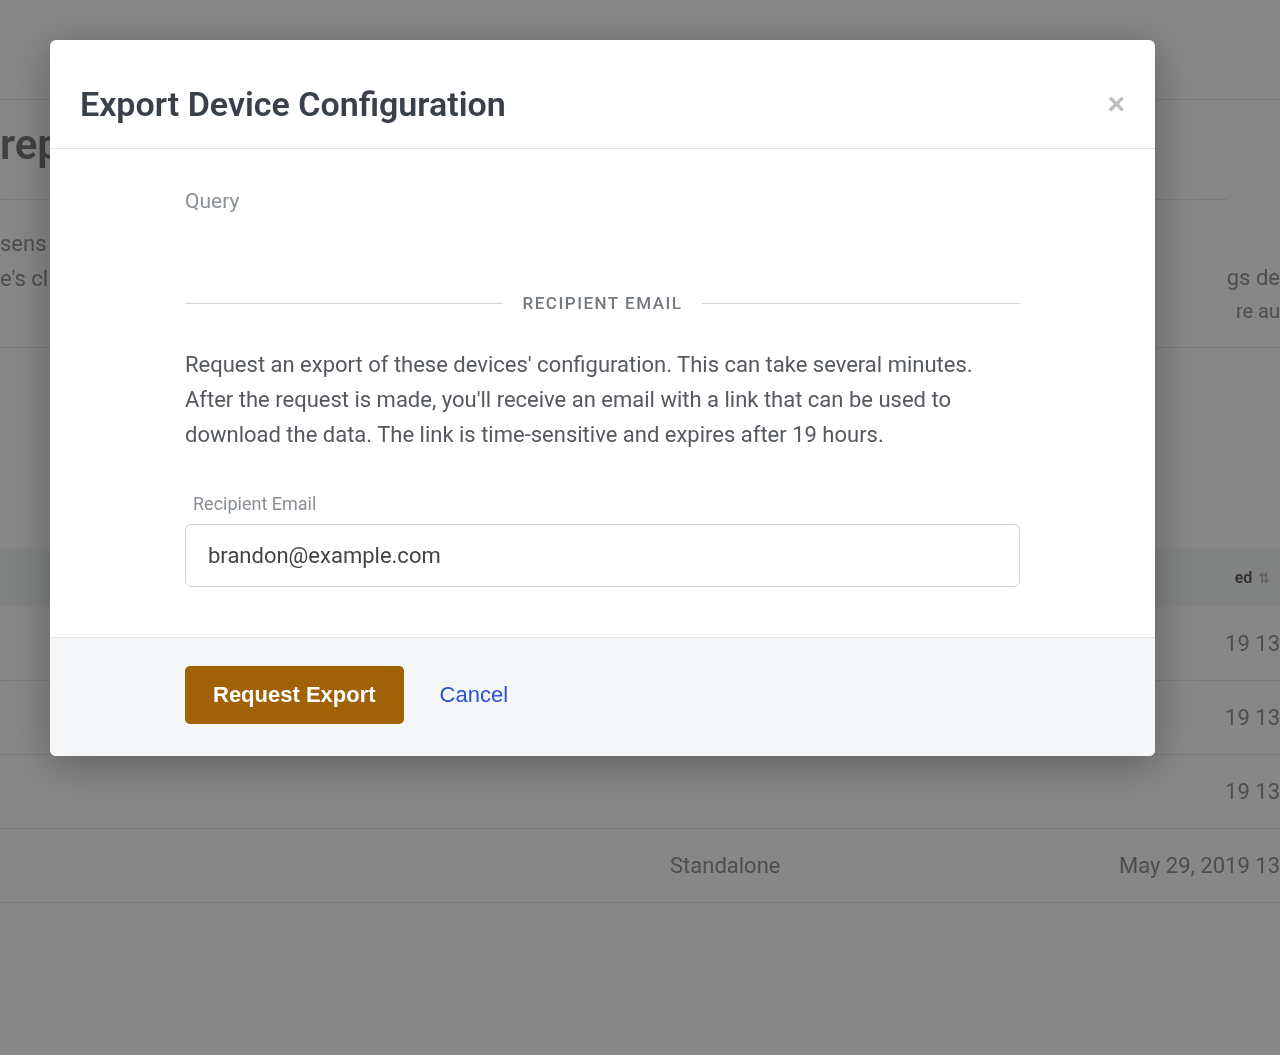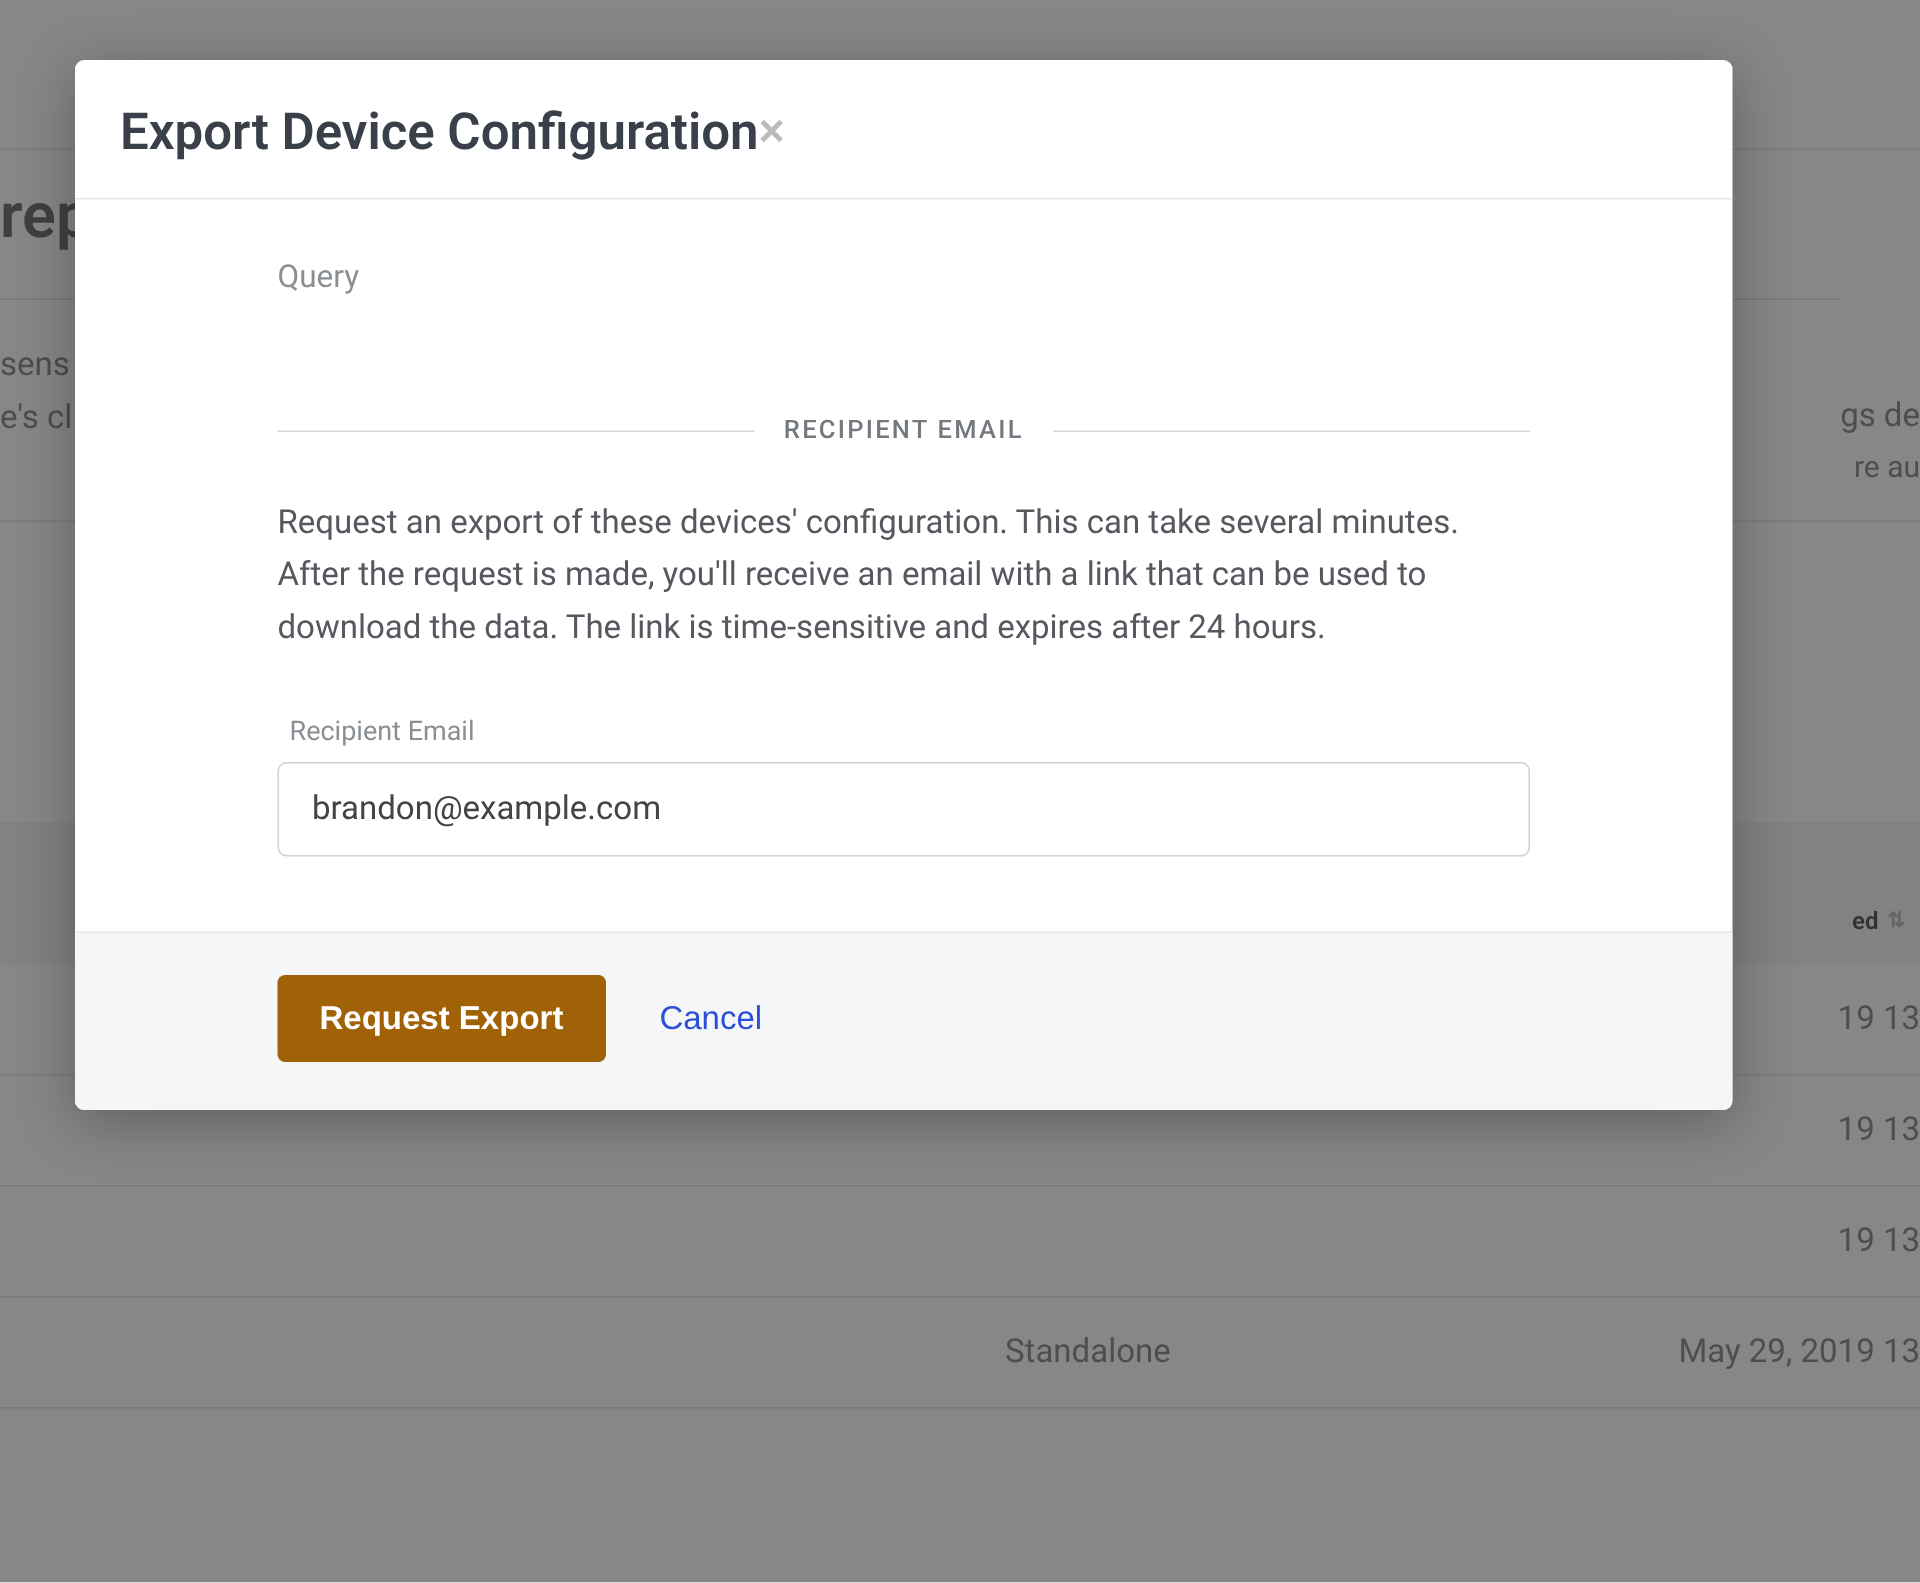--- a/index.html
+++ b/index.html
@@ -70,21 +70,22 @@
     width: 1105px;
     background: #fff;
     border-radius: 6px;
     box-shadow: 0 8px 40px rgba(0,0,0,0.3);
     z-index: 10;
     overflow: hidden;
   }
   .modal-header {
     display: flex;
     align-items: center;
-    padding: 28px 30px 24px 30px;
+    justify-content: space-between;
+    padding: 44px 30px 24px 30px;
     border-bottom: 1px solid #e5e5e5;
   }
   .modal-title {
     font-size: 34px;
     font-weight: 600;
     color: #3a4049;
   }
   .close-btn {
     font-size: 30px;
     color: #bcbcbc;
@@ -226,21 +227,21 @@
       </div>
     </div>
     <div style="text-align:right; padding-top:160px;">
       <div style="font-size:22px;color:#555;line-height:1.6;">gs de</div>
       <div style="font-size:20px;color:#555;line-height:1.6;">re au</div>
     </div>
   </div>
   <div style="border-top:1px solid #d8d8d8; margin-top:20px;"></div>
   <div style="height:200px;"></div>
   <div class="bg-table-header">
-    <span style="padding-right:10px; display:flex; align-items:center; gap:6px;margin-top:36px;">
+    <span style="padding-right:10px; display:flex; align-items:center; gap:6px;">
       <span>ed</span>
       <span style="font-size:14px;color:#999;">⇅</span>
     </span>
   </div>
   <div class="bg-table-row">
     <span>19 13</span>
   </div>
   <div class="bg-table-row">
     <span>19 13</span>
   </div>
@@ -264,21 +265,21 @@
 
   <div class="modal-body">
     <div class="field-label">Query</div>
     
     <div class="section-divider">
       <div class="line"></div>
       <div class="label">RECIPIENT EMAIL</div>
       <div class="line"></div>
     </div>
     
-    <p class="description">Request an export of these devices' configuration. This can take several minutes. After the request is made, you'll receive an email with a link that can be used to download the data. The link is time-sensitive and expires after 24 hours.</p>
+    <p class="description">Request an export of these devices' configuration. This can take several minutes. After the request is made, you'll receive an email with a link that can be used to download the data. The link is time-sensitive and expires after 19 hours.</p>
     
     <div class="input-label">Recipient Email</div>
     <input type="text" class="text-input" value="brandon@example.com" style="">
   </div>
 
   <div class="modal-footer">
     <button class="btn-primary">Request Export</button>
     <button class="btn-link">Cancel</button>
   </div>
 </div>

